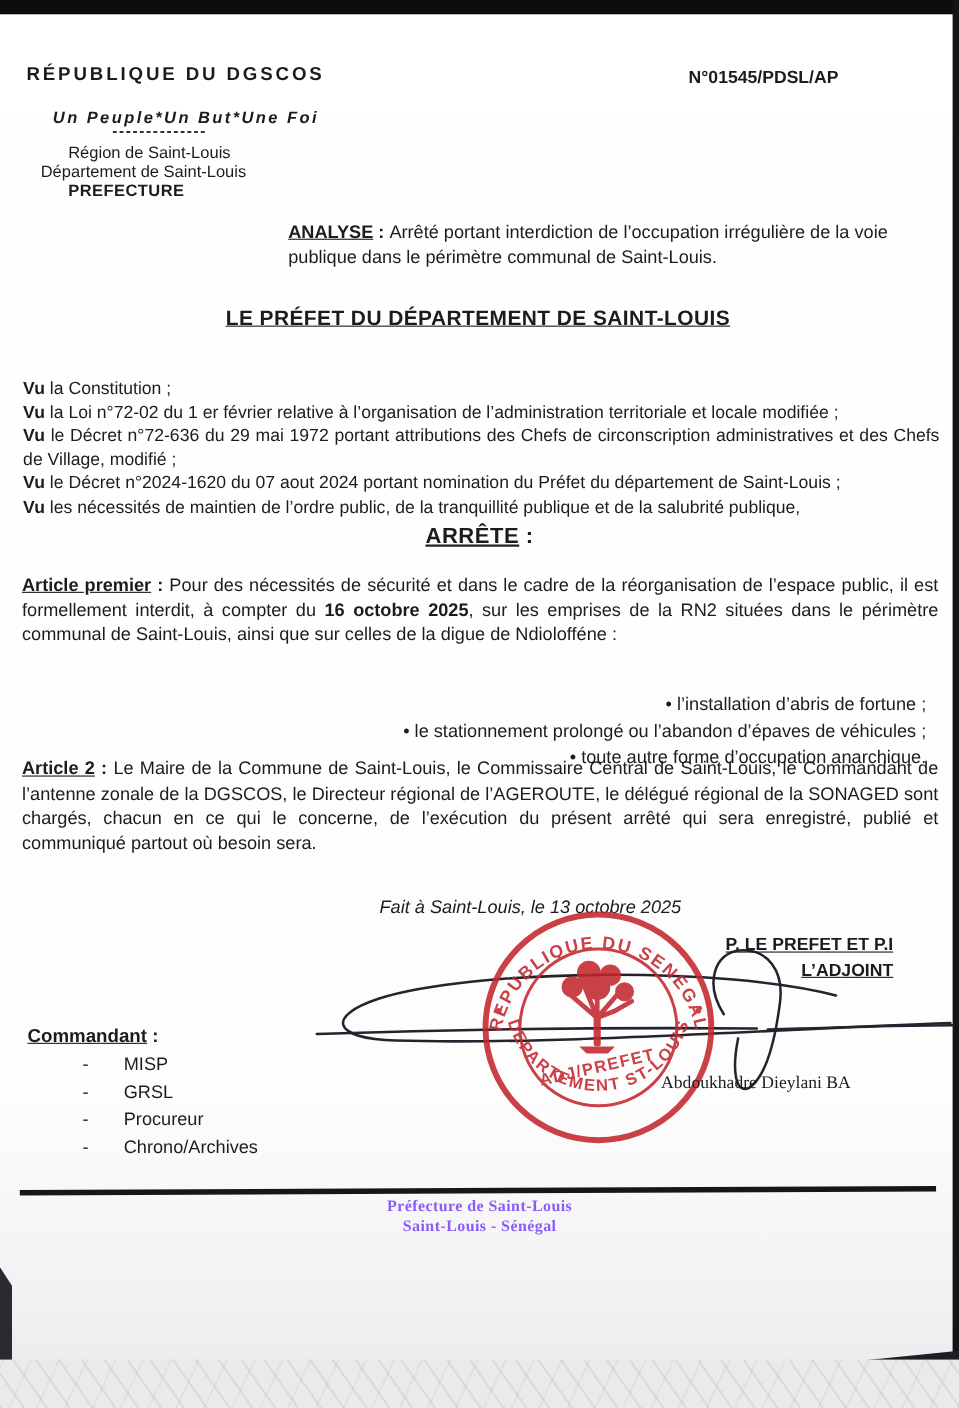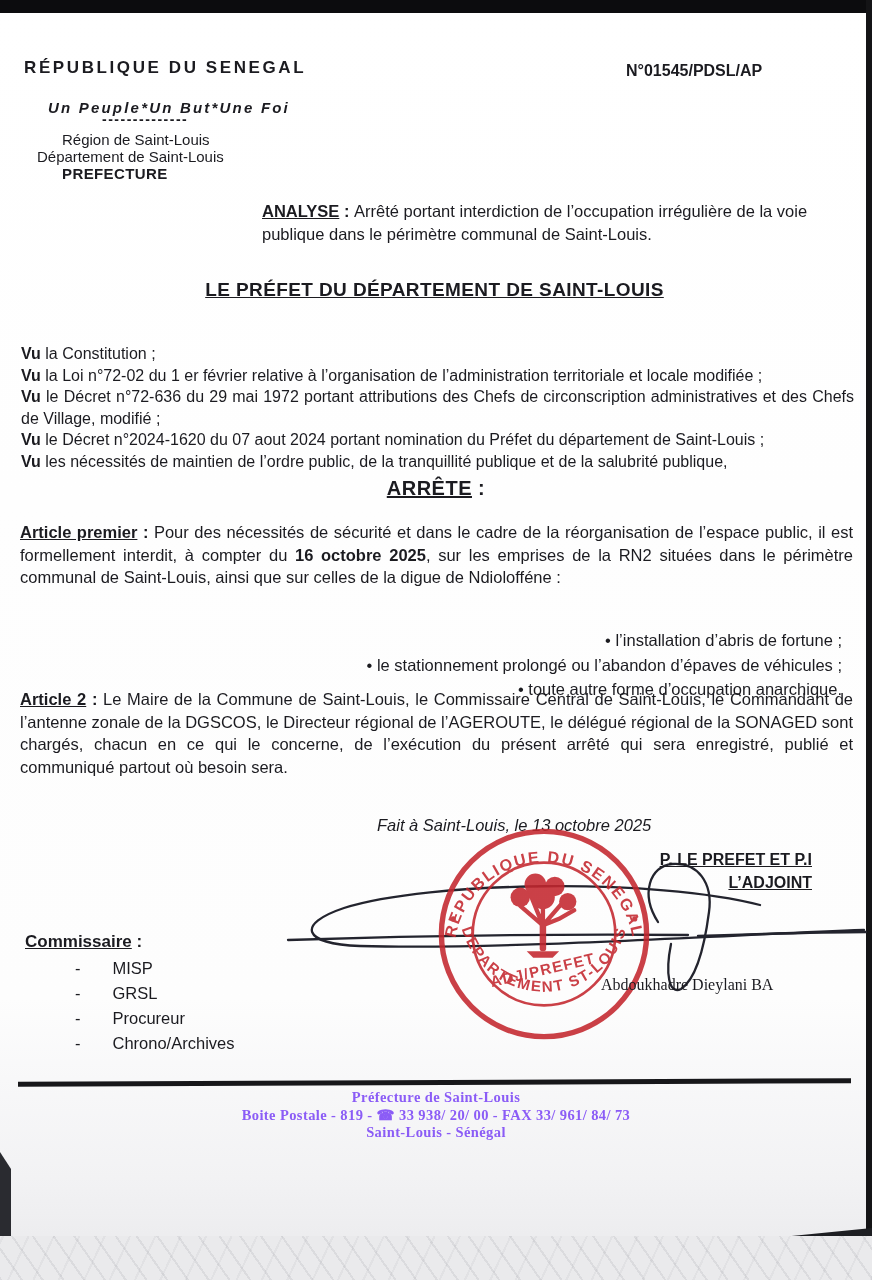--- a/index.html
+++ b/index.html
@@ -41,21 +41,21 @@
   .vu-block{left:21px;top:343px;width:833px;font-size:16px;line-height:21.5px;text-align:justify;}
   .vu-block p{margin:0;}
   
   .arrete{left:0;top:477px;width:872px;text-align:center;font-size:20px;font-weight:bold;letter-spacing:.5px;}
   
   .article1{left:20px;top:521px;width:833px;font-size:16.5px;line-height:22.5px;text-align:justify;}
   .bullet-list{left:22px;top:628px;width:820px;font-size:16.5px;line-height:24.5px;list-style:none;margin:0;padding:0;text-align:right;}
   .bullet-list li::before{content:"• ";}
   .article2{left:20px;top:688px;width:833px;font-size:16.5px;line-height:22.5px;text-align:justify;}
   
-  .dateline{left:345px;top:816px;font-size:16.5px;font-style:italic;font-weight:500;margin-left:32px;}
+  .dateline{left:345px;top:816px;font-size:16.5px;font-style:italic;font-weight:500;}
   .sig-heading{left:540px;top:848px;width:272px;text-align:right;font-size:16px;font-weight:bold;line-height:23px;}
   .sig-heading div{text-decoration:underline;}
   .sig-name{left:601px;top:976px;font-size:16px;font-family:Liberation Serif, serif;}
   .sig-svg{left:268px;top:848px;width:600px;height:160px;}
   .stamp{left:436px;top:826px;width:216px;height:216px;opacity:.88;}
   
   .ampliations{left:25px;top:932px;font-size:16.5px;}
   .ampliations .amp-title{font-weight:bold;font-size:17px;}
   .amp-list{list-style:none;margin:4px 0 0 0;padding:0;line-height:25px;}
   .amp-list li{padding-left:50px;}
@@ -66,21 +66,21 @@
 </style>
 </head>
 <body>
 
 <div class="abs top-bar"></div>
 <div class="abs right-strip"></div>
 <div class="abs bl-wedge"></div>
 <div class="abs br-mark"></div>
 <div class="abs bottom-texture"></div>
 
-<div class="abs hdr-republic">RÉPUBLIQUE DU SENEGAL</div>
+<div class="abs hdr-republic">RÉPUBLIQUE DU DGSCOS</div>
 <div class="abs hdr-motto">Un Peuple*Un But*Une Foi</div>
 <div class="abs hdr-dashes">--------------</div>
 <div class="abs hdr-region">Région de Saint-Louis</div>
 <div class="abs hdr-dept">Département de Saint-Louis</div>
 <div class="abs hdr-pref">PREFECTURE</div>
 <div class="abs doc-number">N°01545/PDSL/AP</div>
 
 <div class="abs analyse">
   <span class="b u">ANALYSE</span><span class="b"> : </span><span>Arrêté portant interdiction de l’occupation irrégulière de la voie publique dans le périmètre communal de Saint-Louis.</span>
 </div>
@@ -152,27 +152,26 @@
   <text x="100" y="138" text-anchor="middle" fill="#c4272e" font-size="14" font-weight="bold" letter-spacing="1.2" font-family="Liberation Sans, sans-serif" transform="rotate(-13 100 138)">ADJ/PREFET</text>
 </svg>
 
 <div class="abs sig-heading">
   <div>P. LE PREFET ET P.I</div>
   <div>L’ADJOINT</div>
 </div>
 <div class="abs sig-name">Abdoukhadre Dieylani BA</div>
 
 <div class="abs ampliations">
-  <div class="amp-title"><span class="u">Commissaire</span><span> :</span></div>
+  <div class="amp-title"><span class="u">Commandant</span><span> :</span></div>
   <ul class="amp-list">
     <li>MISP</li>
     <li>GRSL</li>
     <li>Procureur</li>
     <li>Chrono/Archives</li>
   </ul>
 </div>
 
 <div class="abs footer-rule"></div>
 <div class="abs footer-text">
   <div>Préfecture  de Saint-Louis</div>
-  <div>Boite Postale - 819 - ☎ 33 938/ 20/ 00 - FAX 33/ 961/ 84/ 73</div>
   <div>Saint-Louis -  Sénégal</div>
 </div>
 
 </body></html>

